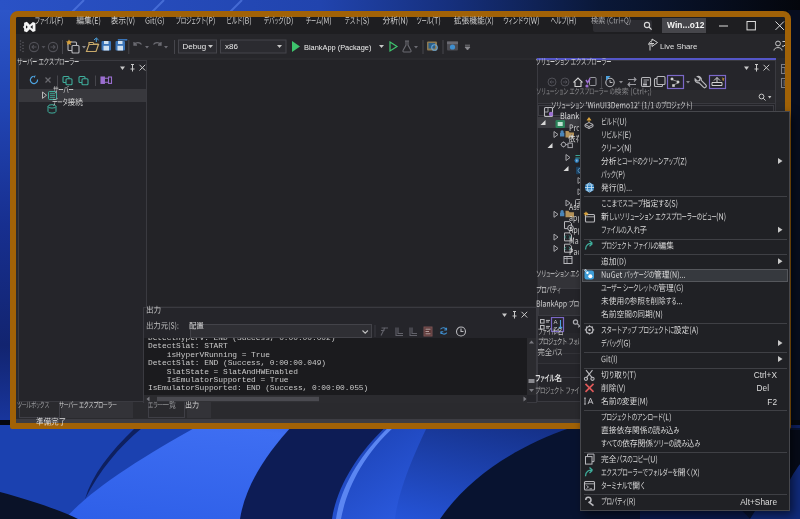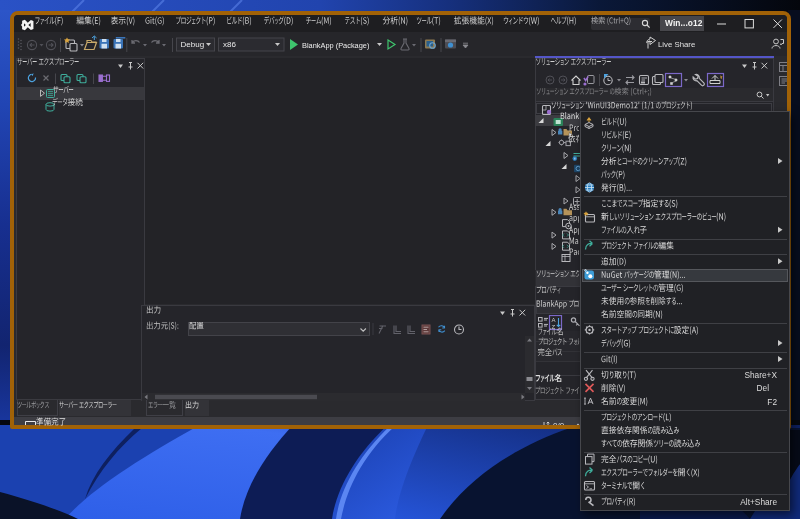--- a/index.html
+++ b/index.html
@@ -1,17 +1,17 @@
 <!DOCTYPE html>
 <html><head><meta charset="utf-8"><style>
 html,body{margin:0;padding:0;background:#000}
 #stage{position:relative;width:800px;height:519px;overflow:hidden;background:#04070f;font-family:"Liberation Sans",sans-serif}
 .abs{position:absolute}
 .ov{position:absolute;left:0;top:0;pointer-events:none}
-#win{position:absolute;left:10px;top:11px;width:781px;height:418px;background:#1f1f22;border:4px solid #a16207;border-radius:8px 8px 2px 2px;box-sizing:border-box;overflow:hidden}
+#win{position:absolute;left:10px;top:11px;width:781px;height:418px;background:#1f1f22;border:6px solid #a16207;border-radius:8px 8px 2px 2px;box-sizing:border-box;overflow:hidden}
 .msep{position:absolute;left:3px;right:2px;height:1px;background:#3f4045}
 .t{position:absolute;white-space:pre}
 </style></head>
 <body>
 <div id="stage">
 
 <svg class="abs" style="left:0;top:0" width="800" height="519" viewBox="0 0 800 519">
  <defs>
   <linearGradient id="wtop" x1="0" y1="0" x2="1" y2="0">
    <stop offset="0" stop-color="#2a52c6"></stop>
@@ -248,20 +248,29 @@
         </g>
   <g stroke="#3f8fd0" fill="none" stroke-width="1.1">
           <path d="M69.5,6.2 a3.6,3.6 0 0 1 6.3,0.9 M75.8,9.6 a3.6,3.6 0 0 1 -6.3,-0.9 M75.5,4.8 L75.5,7 L73.2,7 M70,11 L70,8.8 L72.3,8.8"></path>
         </g>
   <g stroke="#b8b8bc" fill="none" stroke-width="1.1">
           <circle cx="90" cy="8.5" r="4.5"></circle>
           <path d="M90,5.5 L90,8.5 L92.5,8.5"></path>
         </g>
  </svg>
 
+ <div class="abs" style="left:128px;top:321px;width:383px;height:57px;background:#1b1b1e;overflow:hidden">
+   <pre style="margin:0;padding:0 0 0 4px;font-family:'Liberation Mono',monospace;font-size:7.9px;line-height:8.4px;color:#c9c9c9;margin-top:-4px;letter-spacing:-0.05px">DetectHyperV: END (Success, 0:00:00.002)
+DetectSlat: START
+    isHyperVRunning = True
+DetectSlat: END (Success, 0:00:00.049)
+    SlatState = SlatAndHWEnabled
+    IsEmulatorSupported = True
+IsEmulatorSupported: END (Success, 0:00:00.055)</pre>
+ </div>
 
  <div class="abs" style="left:511px;top:321px;width:9px;height:57px;background:#2b2b2f"></div>
  <svg class="abs" style="left:512px;top:323px" width="7" height="54" viewBox="0 0 7 54">
   <path d="M1,3.5 L3.5,0.5 L6,3.5 Z" fill="#7a7a80"></path>
   <rect x="0.5" y="39" width="6" height="4" fill="#8a8a90"></rect>
   <path d="M1,49 L3.5,52 L6,49 Z" fill="#7a7a80"></path>
  </svg>
 
  <div class="abs" style="left:128px;top:378px;width:383px;height:8px;background:#2b2b2f"></div>
  <svg class="abs" style="left:130px;top:379px" width="381" height="6" viewBox="0 0 381 6">
@@ -1255,21 +1264,21 @@
 
  <g fill="#c8c8c8">
   <path d="M778,158.1 L782.5,161.1 L778,164.1 Z"></path>
   <path d="M778,226.7 L782.5,229.7 L778,232.7 Z"></path>
   <path d="M778,258.3 L782.5,261.3 L778,264.3 Z"></path>
   <path d="M778,340.1 L782.5,343.1 L778,346.1 Z"></path>
   <path d="M778,355.9 L782.5,358.9 L778,361.9 Z"></path>
  </g>
 </svg>
 <div style="position:absolute;left:700px;top:0;width:77px;text-align:right;font-size:8.3px;color:#dcdcdc;font-family:'Liberation Sans',sans-serif">
- <div class="abs" style="top:370.2px;right:0">Share+X</div>
+ <div class="abs" style="top:370.2px;right:0">Ctrl+X</div>
  <div class="abs" style="top:383.4px;right:8px">Del</div>
  <div class="abs" style="top:396.6px;right:0">F2</div>
  <div class="abs" style="top:496.8px;right:0">Alt+Share</div>
 </div>
 <svg class="ov" width="800" height="519">
       <g transform="translate(601,124.8) scale(0.0352,-0.0352)" fill="#e2e2e2">
         <use href="#g23"></use>
         <use href="#g3" x="150"></use>
         <use href="#g24" x="300"></use>
         <use href="#g4" x="450"></use>

